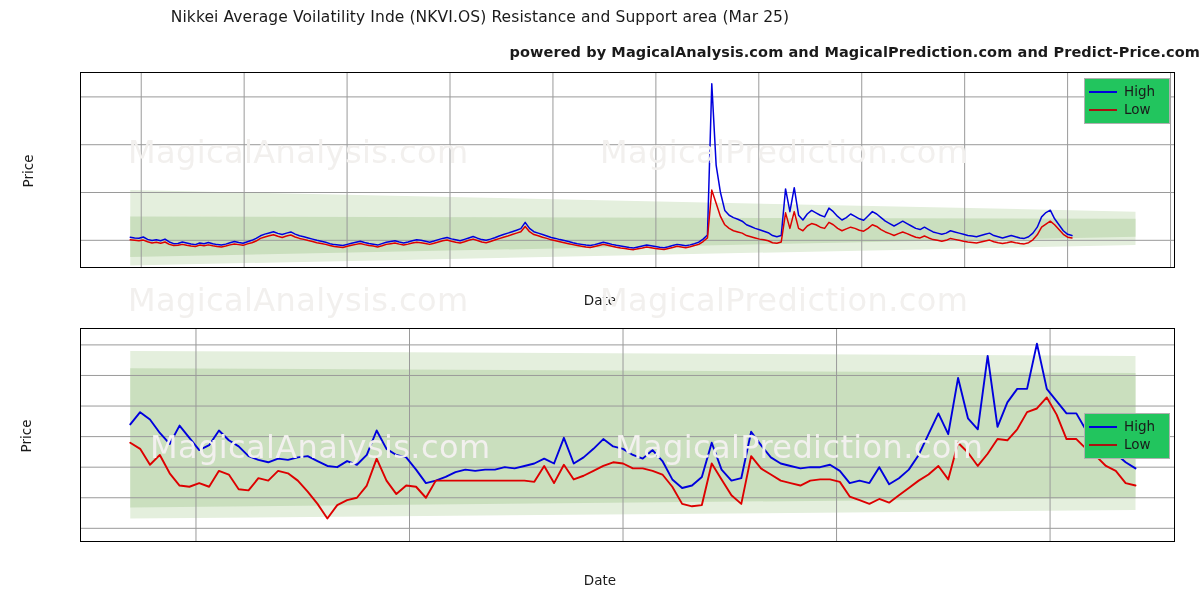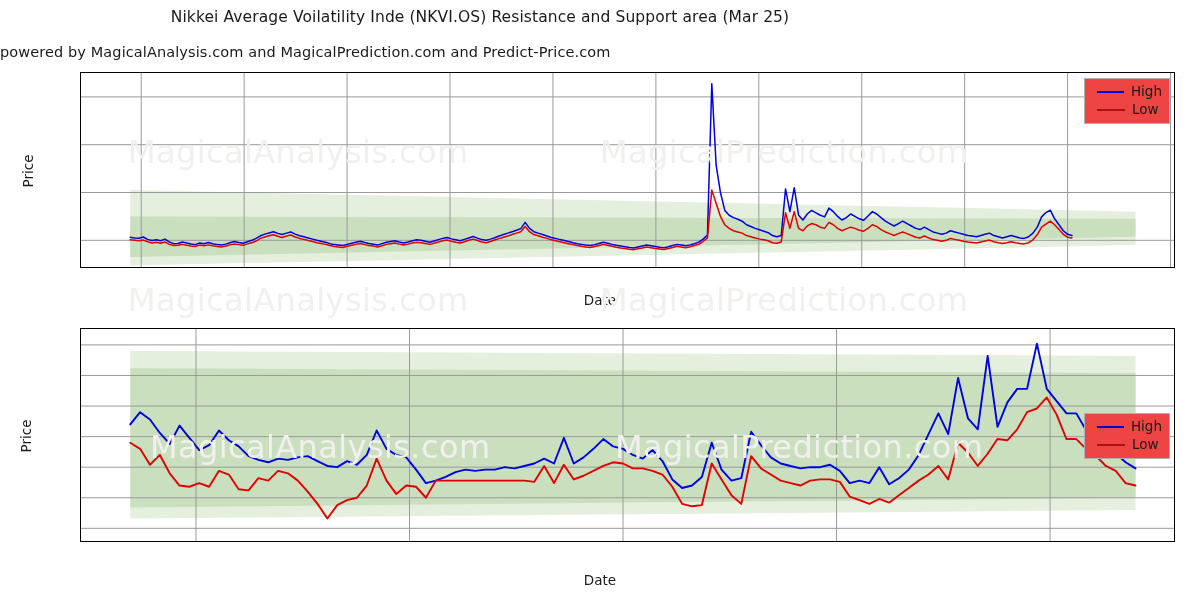--- a/index.html
+++ b/index.html
@@ -7,36 +7,36 @@
     width:1200px;height:600px;background:#ffffff;
     font-family:"DejaVu Sans", sans-serif;
     color:#000;overflow:hidden;position:relative;
   }
   .stage{position:absolute;left:0;top:0;width:1200px;height:600px;}
   .title{
     position:absolute;left:0;top:8px;width:960px;text-align:center;
     font-size:15.5px;color:#1a1a1a;letter-spacing:.1px;
   }
   .subtitle{
-    position:absolute;left:0;top:44px;width:1200px;text-align:left;
-    font-size:14.5px;color:#1a1a1a;font-weight:normal;letter-spacing:.1px;
+    position:absolute;left:0;top:44px;width:1200px;text-align:right;
+    font-size:14.5px;color:#1a1a1a;font-weight:bold;letter-spacing:.1px;
   }
   .panel{position:absolute;}
   .plot{position:absolute;box-sizing:border-box;border:1.2px solid #000;background:#fff;overflow:hidden;}
   .ytickmark{position:absolute;right:100%;width:5px;height:1px;background:#000;}
   .xtickmark{position:absolute;top:100%;width:1px;height:5px;background:#000;}
   .axlabel{position:absolute;font-size:13.5px;color:#1a1a1a;}
   .ylabel{transform-origin:center center;transform:rotate(-90deg);white-space:nowrap;}
   .wm{
     position:absolute;font-size:32px;color:#f2f0ee;white-space:nowrap;
     font-family:"DejaVu Sans", sans-serif;letter-spacing:.4px;user-select:none;
   }
   .legend{
-    position:absolute;background:#ef4444;border:1px solid #b0b0b0;
-    padding:4px 7px 5px 12px;box-sizing:border-box;
+    position:absolute;background:#22c55e;border:1px solid #b0b0b0;
+    padding:4px 7px 5px 4px;box-sizing:border-box;
   }
   .legrow{display:flex;align-items:center;height:18px;}
   .legline{width:28px;height:0;border-top:2.2px solid #000;margin-right:7px;}
   .legtext{font-size:13.5px;color:#1a1a1a;line-height:1;}
   svg{display:block;}
 </style>
 </head>
 <body>
 
 <div class="stage">

